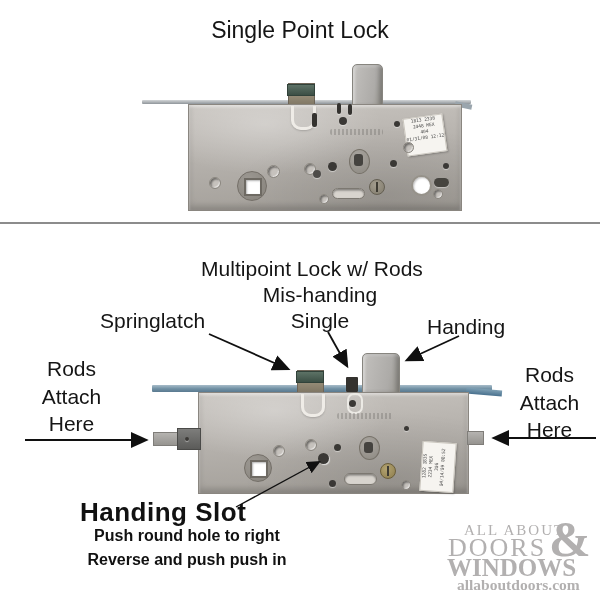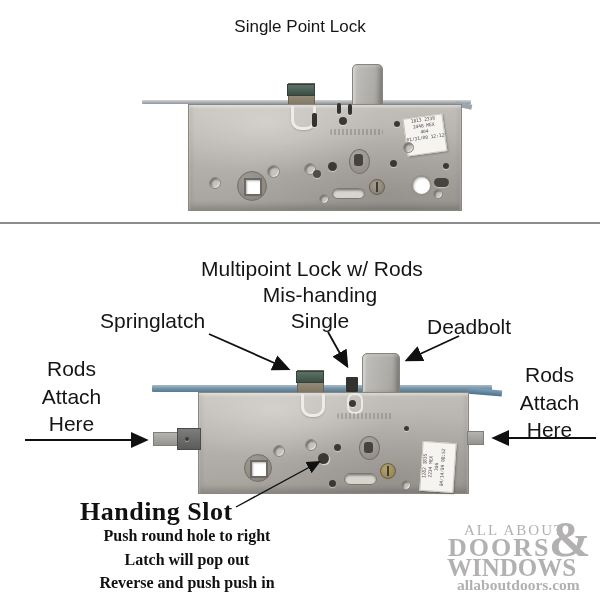--- a/index.html
+++ b/index.html
@@ -46,22 +46,22 @@
   .slot{background:#34322f;border-radius:2px;box-shadow:0 1px 1px rgba(255,255,255,.5);}
   .tab-bar{background:linear-gradient(#b5b3b0,#969490);border:1px solid #7f7d79;}
   .tab-block{background:linear-gradient(#7d7d7b,#5b5b59);border:1px solid #4a4a48;}
   .stamp{background:repeating-linear-gradient(90deg, rgba(96,94,90,.55) 0 2px, rgba(96,94,90,0) 2px 4px);
     height:6px;border-radius:2px;opacity:.55;filter:blur(.3px);}
   .paper-label{background:#f6f4f0;border:1px solid #c9c5bd;box-shadow:1px 1px 2px rgba(0,0,0,.25);
     color:#4a4a4a;font-family:"DejaVu Sans Mono",monospace;font-size:4.5px;line-height:6px;text-align:center;overflow:hidden;}
   .vtext{writing-mode:vertical-rl;transform:rotate(180deg);width:100%;height:100%;line-height:6px;}
   .divider{background:#8c8c8c;}
   
-  .title{font-size:17px;}
-  .serif-bold{font-family:Liberation Serif, serif;font-weight:bold;color:#111;}
+  .title{font-size:23px;}
+  .serif-bold{font-family:Liberation Sans, sans-serif;font-weight:bold;color:#111;}
   .handing{font-size:26px;letter-spacing:.5px;}
   .instructions{font-size:16px;line-height:23.6px;}
   
   .wm{font-family:"Liberation Serif",serif;color:#b2b0b0;white-space:nowrap;line-height:1.05;}
   svg.overlay{position:absolute;left:0;top:0;pointer-events:none;}
 </style>
 </head>
 <body>
 
 <div id="canvas">
@@ -108,21 +108,21 @@
     <div class="abs ring" style="left:433px;top:189px;width:8px;height:8px;"></div>
     <div class="abs dot" style="left:443px;top:163px;width:6px;height:6px;"></div>
   </div>
 
   <div class="abs divider" style="left:0;top:222px;width:600px;height:2px;"></div>
 
   <div class="abs sans-label center" style="left:32px;top:257px;width:560px;">Multipoint Lock w/ Rods</div>
   <div class="abs sans-label center" style="left:40px;top:283px;width:560px;">Mis-handing</div>
   <div class="abs sans-label center" style="left:40px;top:309px;width:560px;">Single</div>
   <div class="abs sans-label" style="left:100px;top:309px;">Springlatch</div>
-  <div class="abs sans-label" style="left:427px;top:315px;">Deadbolt</div>
+  <div class="abs sans-label" style="left:427px;top:315px;">Handing</div>
 
   <div class="abs sans-label center" style="left:19px;top:355px;width:105px;line-height:27.5px;">
     <div>Rods</div>
     <div>Attach</div>
     <div>Here</div>
   </div>
   <div class="abs sans-label center" style="left:497px;top:361px;width:105px;line-height:27.5px;">
     <div>Rods</div>
     <div>Attach</div>
     <div>Here</div>
@@ -166,28 +166,27 @@
         <div>2234 MEX</div>
         <div>306</div>
         <div>04/14/09 08:52</div>
       </div>
     </div>
   </div>
 
   <div class="abs serif-bold handing" style="left:80px;top:497px;">Handing Slot</div>
   <div class="abs serif-bold instructions center" style="left:56px;top:524px;width:262px;">
     <div>Push round hole to right</div>
-    <div>Latch will pop out</div>
     <div>Reverse and push push in</div>
   </div>
 
   <div class="abs" style="left:440px;top:510px;width:160px;height:90px;">
     <div class="abs wm" style="left:24px;top:13px;font-size:15px;letter-spacing:2px;">ALL ABOUT</div>
     <div class="abs wm" style="left:109px;top:3px;font-size:50px;font-weight:bold;">&amp;</div>
-    <div class="abs wm" style="left:8px;top:24px;font-size:26px;font-weight:bold;letter-spacing:2px;">DOORS</div>
+    <div class="abs wm" style="left:8px;top:24px;font-size:26px;font-weight:normal;letter-spacing:2px;">DOORS</div>
     <div class="abs wm" style="left:7px;top:45px;font-size:25px;font-weight:bold;">WINDOWS</div>
     <div class="abs wm" style="left:17px;top:67px;font-size:15.5px;font-weight:bold;">allaboutdoors.com</div>
   </div>
 
   <svg class="overlay" width="600" height="600" viewBox="0 0 600 600">
     <defs>
       <marker id="ah" markerWidth="11" markerHeight="9" refX="8.5" refY="4.5" orient="auto">
         <path d="M0,0 L10,4.5 L0,9 z" fill="#101010"></path>
       </marker>
     </defs>

